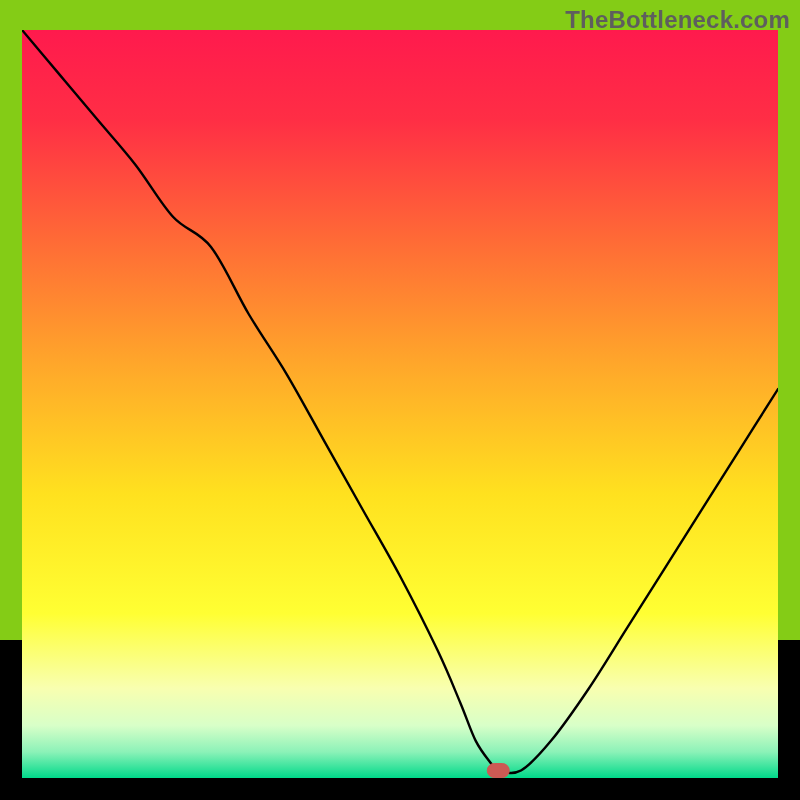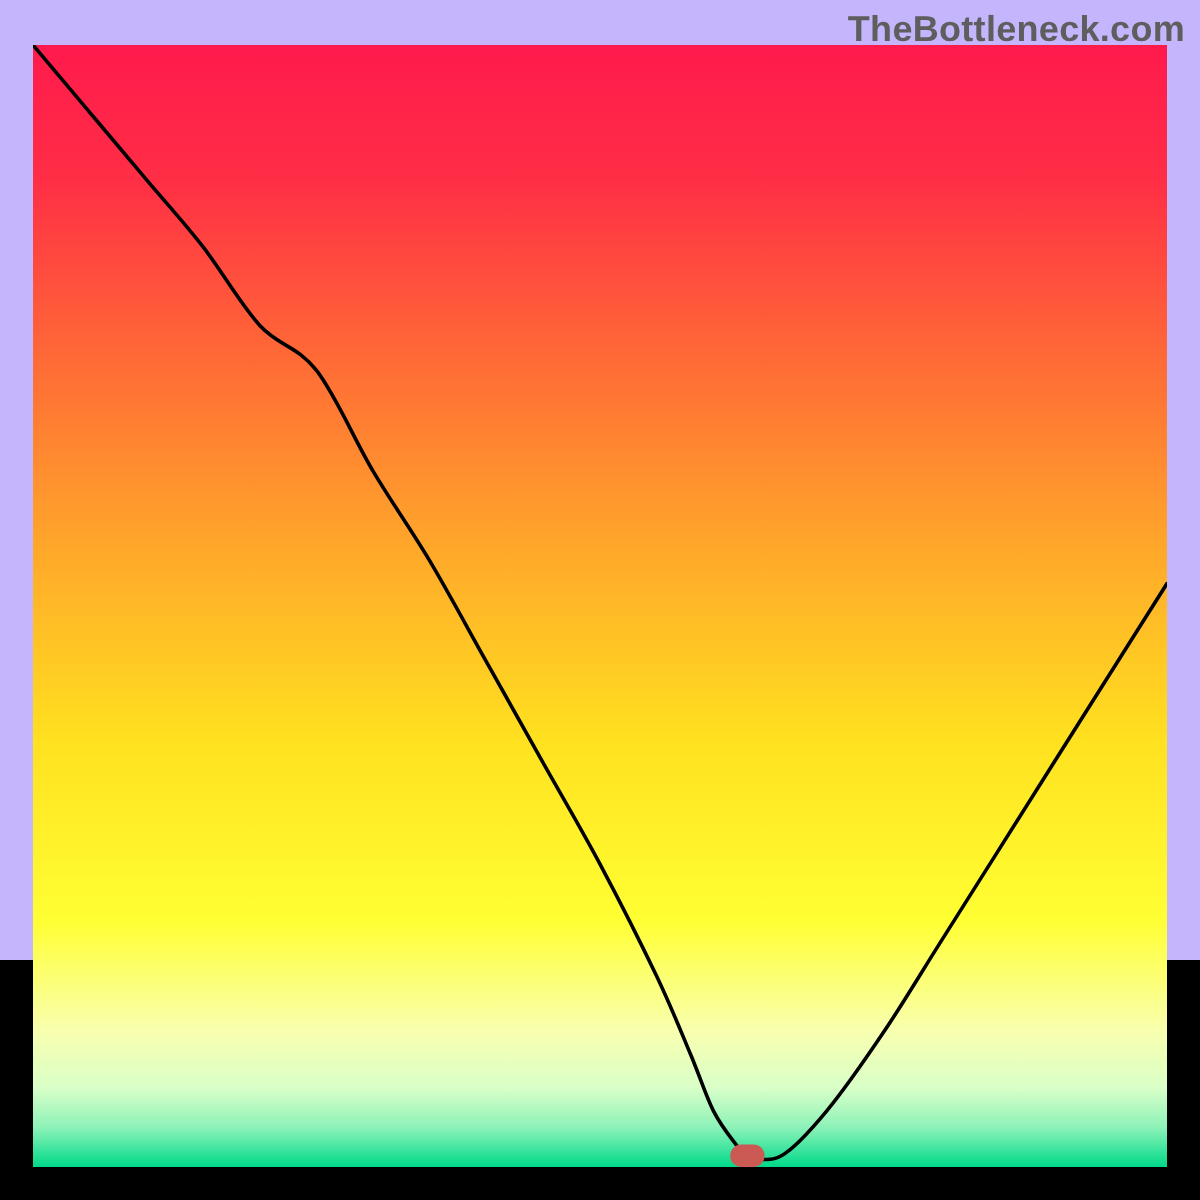--- a/index.html
+++ b/index.html
@@ -8,21 +8,21 @@
     width: 800px;
     height: 800px;
     background: #000;
     overflow: hidden;
     font-family: Arial, Helvetica, sans-serif;
   }
   .frame {
     position: relative;
     width: 800px;
     height: 640px;
-    background: #c4b5fd;
+    background: #84cc16;
     text-align: center;
   }
   .watermark {
     position: absolute;
     top: 6px;
     right: 10px;
     color: #5e5e5e;
     font-size: 24px;
     font-weight: 600;
     letter-spacing: 0.2px;

